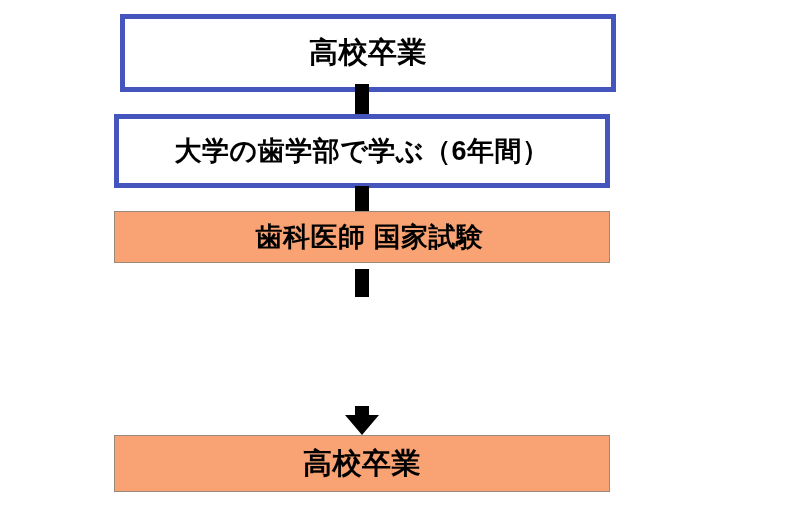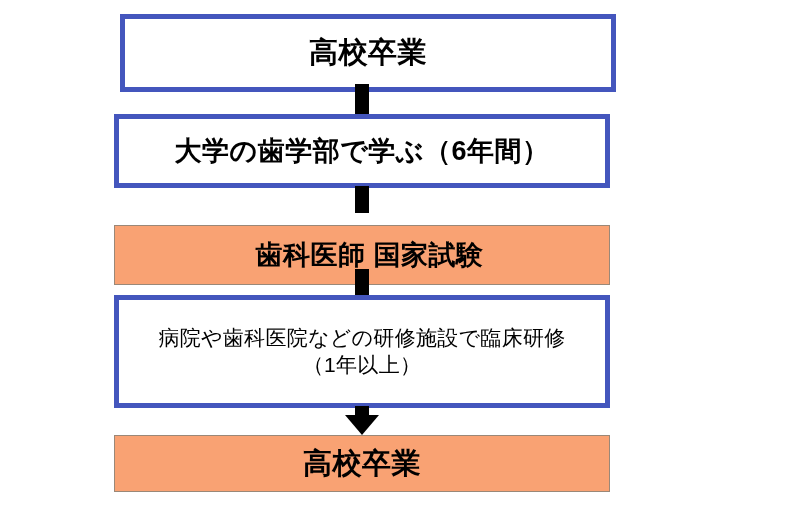--- a/index.html
+++ b/index.html
@@ -48,21 +48,21 @@
 
   .node-label {
     display: block;
     width: 100%;
     white-space: pre-line;
   }
 
   
   #node-highschool      { top: 14px;  height: 78px; margin-left: 6px; }
   #node-dental-school   { top: 114px; height: 74px; }
-  #node-national-exam   { top: 225px; height: 60px; padding-left: 15px; }
+  #node-national-exam   { top: 211px; height: 52px; padding-left: 15px; }
   #node-clinical-train  { top: 295px; height: 113px; }
   #node-dentist         { top: 435px; height: 57px; }
 
   
   .txt-lg  { font-size: 29px; font-weight: bold; letter-spacing: 0.5px; }
   .txt-md  { font-size: 27px; font-weight: bold; letter-spacing: 0.5px; }
   .txt-sm  { font-size: 21px; font-weight: normal; letter-spacing: 0.3px; }
 
   
   .connector {
@@ -118,24 +118,20 @@
   </div>
 
   <div class="connector" id="connector-2"></div>
 
   <div class="node node-orange" id="node-national-exam">
     <span class="node-label txt-md">歯科医師 国家試験</span>
   </div>
 
   <div class="connector" id="connector-3"></div>
 
-  <div class="node node-blue" id="node-clinical-train">
-    <span class="node-label txt-sm">病院や歯科医院などの研修施設で臨床研修
-（1年以上）</span>
-  </div>
 
   <div id="connector-arrow">
     <div class="arrow-shaft"></div>
     <div class="arrow-head"></div>
   </div>
 
   <div class="node node-orange" id="node-dentist">
     <span class="node-label txt-lg">高校卒業</span>
   </div>
 

